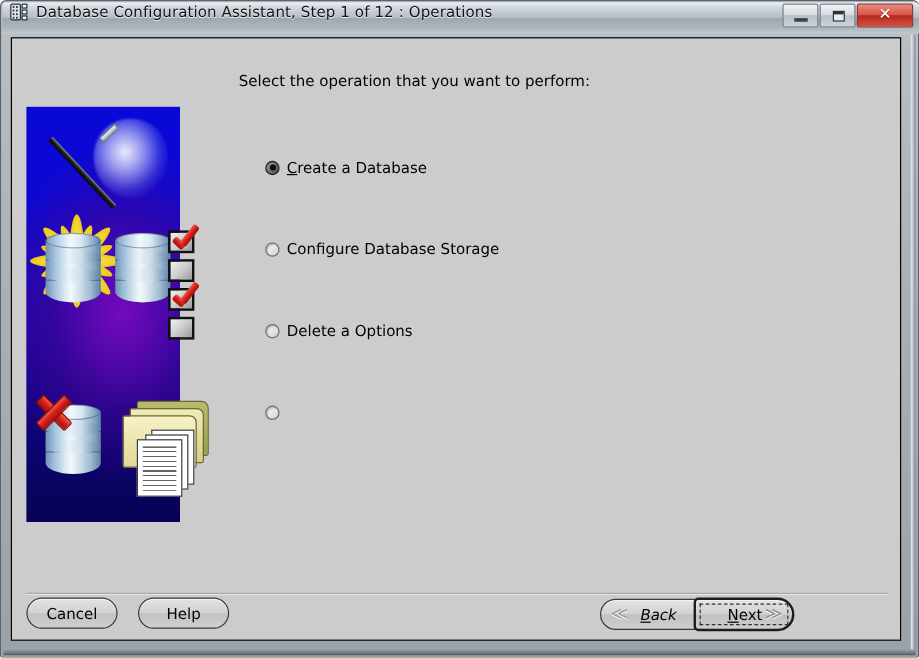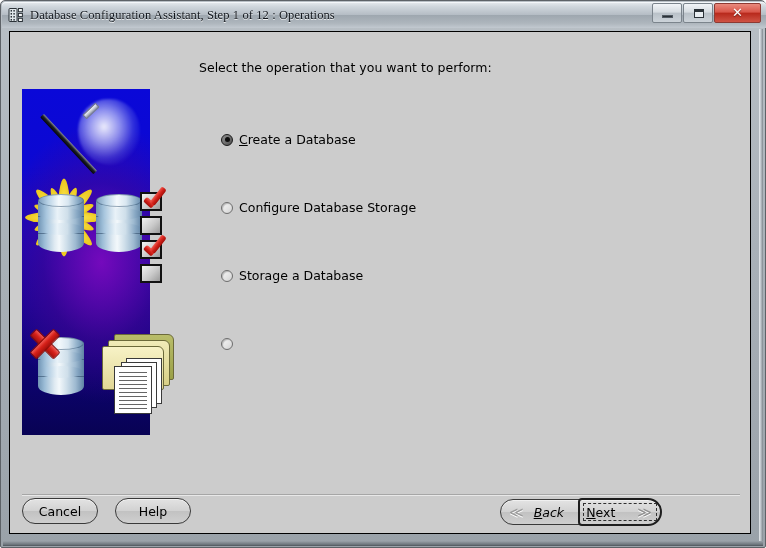--- a/index.html
+++ b/index.html
@@ -40,22 +40,20 @@
         #c2c9d0 100%);
     box-shadow: inset 0 1px 0 #f4f7fa;
   }
 
   
   .titlebar {
     position: absolute;
     left: 1px; top: 1px;
     width: 764px; height: 26px;
     display: flex;
-    align-items: center;
-    font-family: Liberation Serif, serif;
   }
   .title-icon {
     width: 16px; height: 16px;
     margin-left: 6px;
     margin-right: 6px;
     position: relative;
     flex: none;
   }
   .title-text {
     font-size: 12.5px;
@@ -474,21 +472,21 @@
     gap: 10px;
   }
   .btn-next {
     position: absolute;
     left: 78px; top: 0px;
     width: 84px; height: 28px;
     border-radius: 4px 14px 14px 4px;
     border: 2px solid #1d1d1d;
     justify-content: flex-end;
     padding-right: 8px;
-    gap: 22px;
+    gap: 2px;
   }
   .btn-next .focusring {
     position: absolute;
     left: 3px; top: 3px;
     right: 3px; bottom: 3px;
     border: 1px dashed #303030;
     pointer-events: none;
   }
   .chev {
     font-size: 14px;
@@ -636,21 +634,21 @@
         <span class="radio-label"><span class="mn">C</span>reate a Database</span>
       </div>
 
       <div class="radio-row">
         <span class="radio-mark"></span>
         <span class="radio-label">Configure Database Storage</span>
       </div>
 
       <div class="radio-row">
         <span class="radio-mark"></span>
-        <span class="radio-label">Storage a Database</span>
+        <span class="radio-label">Delete a Options</span>
       </div>
 
 
       <div class="radio-row">
         <span class="radio-mark"></span>
       </div>
 
     </div>
 
     <div class="separator"></div>

